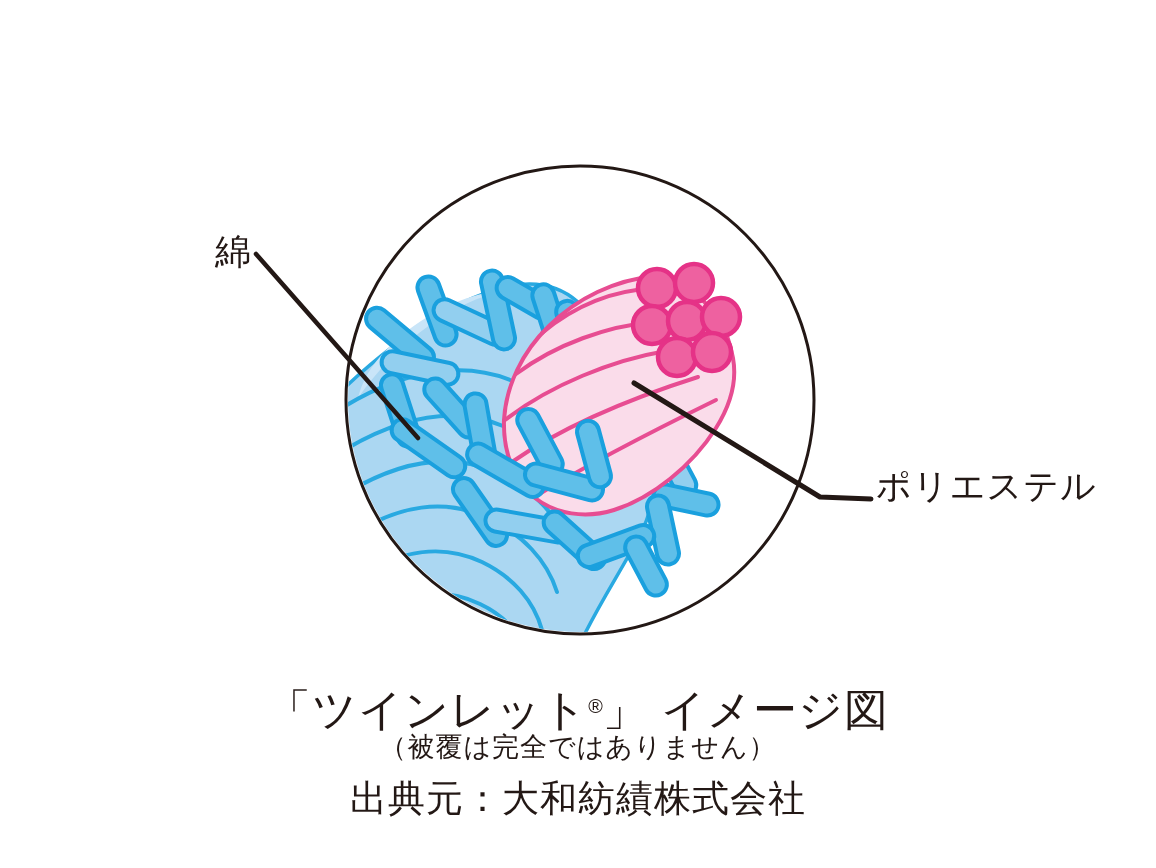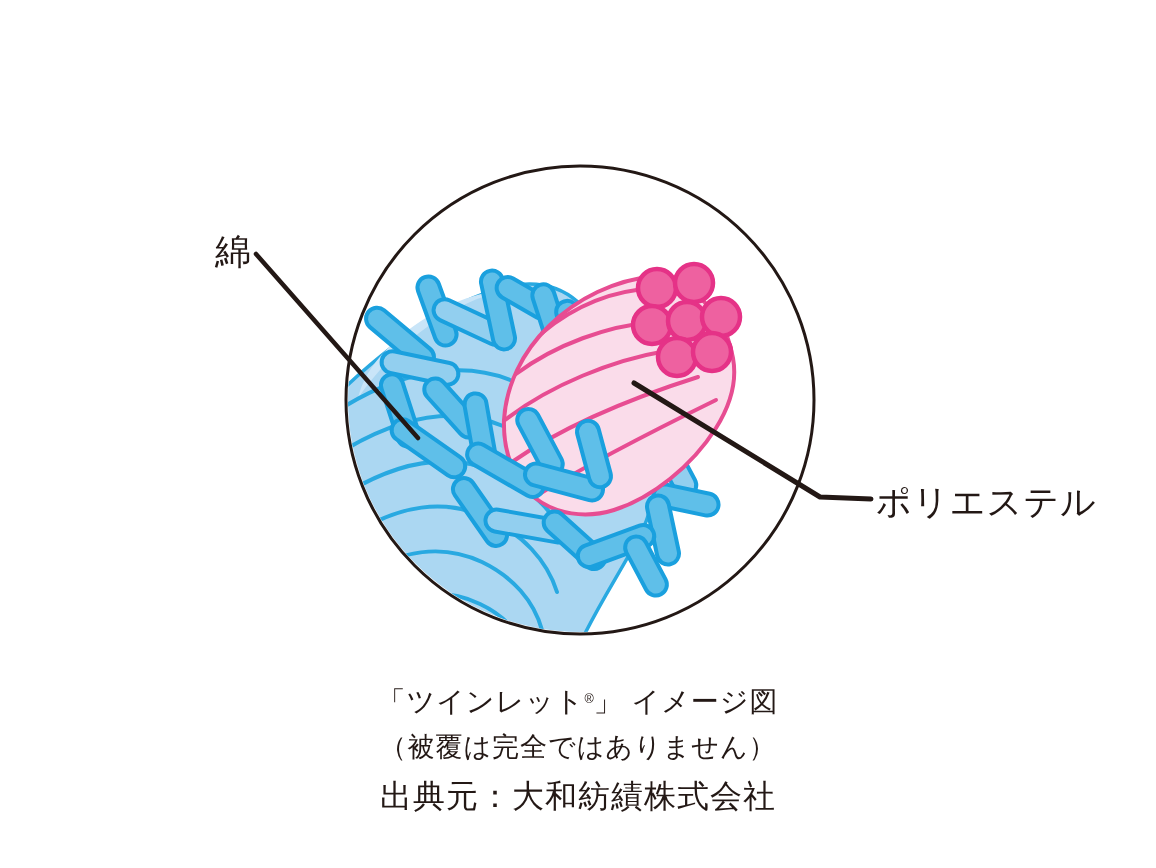--- a/index.html
+++ b/index.html
@@ -3,26 +3,26 @@
 <meta charset="utf-8">
 <style>
   html,body{margin:0;padding:0;background:#fff;}
   .stage{
     position:relative;width:1156px;height:868px;background:#fff;overflow:hidden;
     font-family:"Liberation Sans","DejaVu Sans",sans-serif;color:var(--ink,#231815);
   }
   .stage svg{position:absolute;left:0;top:0;}
   .fiber-label{position:absolute;font-weight:500;white-space:nowrap;line-height:1;}
   .label-cotton{left:215px;top:234px;font-size:36px;}
-  .label-polyester{left:876px;top:484px;font-size:35px;letter-spacing:1px;}
+  .label-polyester{left:876px;top:468px;font-size:35px;letter-spacing:1px;}
   .caption-line{position:absolute;left:0;width:100%;text-align:center;font-weight:500;line-height:1;white-space:nowrap;}
-  .caption-1{top:688px;font-size:28px;letter-spacing:1px;}
+  .caption-1{top:688px;font-size:44px;letter-spacing:1px;}
   .caption-1 sup{font-size:0.45em;vertical-align:0.62em;letter-spacing:0;}
   .caption-2{top:734px;font-size:27px;letter-spacing:1px;}
-  .caption-3{top:780px;font-size:32px;letter-spacing:1px;}
+  .caption-3{top:780px;font-size:37px;letter-spacing:1px;}
   .rope{fill:var(--cotton_fill);stroke:var(--cotton_stroke);stroke-width:3.5;}
   .rope-hl{fill:var(--cotton_fill_light);stroke:none;}
   .rope-strand{fill:none;stroke:var(--cotton_stroke);stroke-width:4;stroke-linecap:round;}
   .capsule{fill:var(--capsule_fill);stroke:var(--capsule_stroke);stroke-width:4;}
   .capsule-light{fill:var(--capsule_fill_light);stroke:var(--capsule_stroke);stroke-width:4;}
   .poly-band{fill:var(--polyester_fill);stroke:var(--polyester_stroke);stroke-width:4;stroke-linejoin:round;}
   .poly-strand{fill:none;stroke:var(--polyester_stroke);stroke-width:4;stroke-linecap:round;}
   .poly-circle{fill:var(--polyester_circle_fill);stroke:var(--polyester_circle_stroke);stroke-width:4.5;}
   .lens{fill:none;stroke:var(--ink);stroke-width:3;}
   .leader{fill:none;stroke:var(--ink);stroke-linecap:round;stroke-linejoin:round;}

